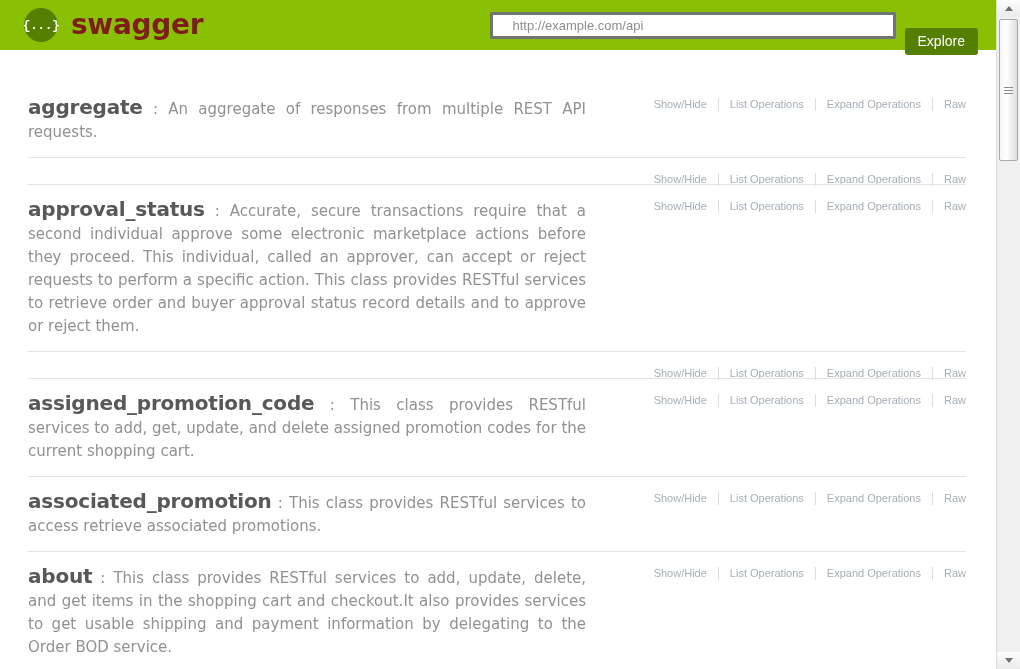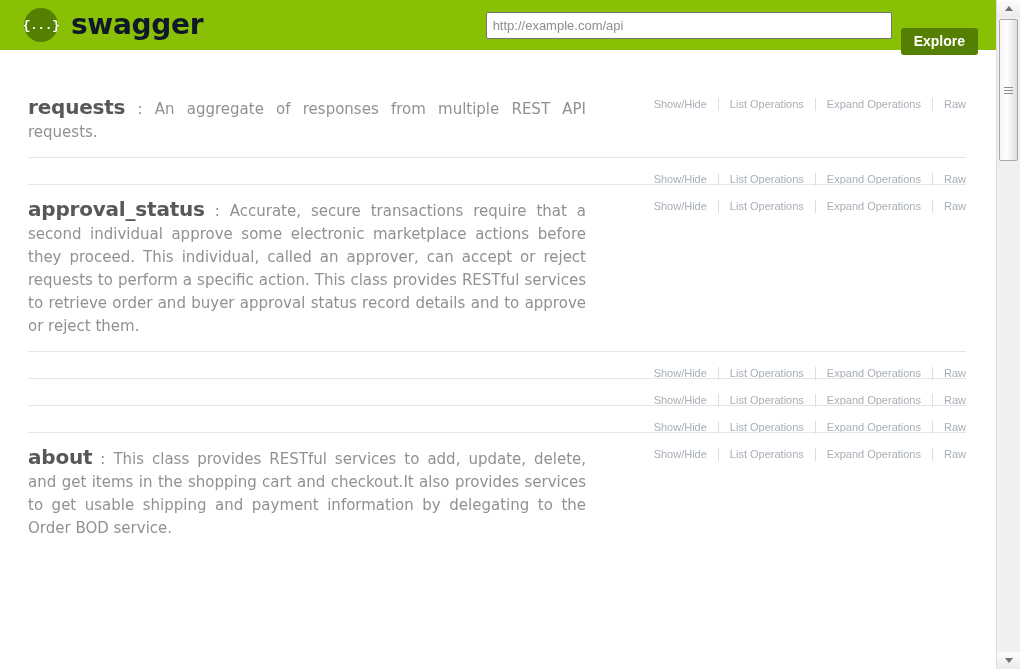--- a/index.html
+++ b/index.html
@@ -57,42 +57,42 @@
     align-items: center;
     justify-content: center;
     font-family: "Liberation Mono", monospace;
     font-size: 13px;
     font-weight: bold;
     letter-spacing: -0.5px;
     line-height: 1;
   }
   .brand-name {
     margin-left: 13px;
-    color: #0f172a;
+    color: #7f1d1d;
     font-size: 28px;
     font-weight: bold;
     letter-spacing: -0.3px;
     line-height: 1;
     font-family: "DejaVu Sans", sans-serif;
   }
 
   .api-selector {
     position: absolute;
     right: 18px;
     top: 0;
     height: 50px;
     display: flex;
     align-items: center;
   }
   .input-baseurl {
     width: 406px;
     height: 27px;
     box-sizing: border-box;
-    padding: 2px 6px;
-    border: 1px solid #737373;
+    padding: 2px 20px;
+    border: 3px solid #737373;
     border-radius: 2px;
     background: #ffffff;
     font-family: "Liberation Sans", sans-serif;
     font-size: 13px;
     color: #333333;
     outline: none;
   }
   .input-baseurl::placeholder {
     color: #8e8e8e;
     opacity: 1;
@@ -101,21 +101,21 @@
     margin-left: 9px;
     height: 27px;
     padding: 0 13px;
     box-sizing: border-box;
     border: 0;
     border-radius: 3px;
     background: #547f00;
     color: #ffffff;
     font-family: "Liberation Sans", sans-serif;
     font-size: 14px;
-    font-weight: bold;
+    font-weight: normal;
     cursor: pointer;
     line-height: 27px;
     margin-top: 33px;
   }
 
   
   .swagger-ui-wrap {
     padding: 0 30px 0 28px;
   }
   .resource-list {
@@ -265,21 +265,21 @@
 
       <div class="api-selector">
         <input class="input-baseurl" type="text" placeholder="http://example.com/api" style="">
         <button class="explore-button">Explore</button>
       </div>
     </div>
 
     <div class="swagger-ui-wrap">
       <ul class="resource-list" id="resource-list">
           <li class="resource">
-            <h2 class="resource-heading"><a class="resource-name">requests</a><span class="resource-colon"> : </span><span class="resource-desc">An aggregate of responses from multiple REST API requests.</span></h2>
+            <h2 class="resource-heading"><a class="resource-name">aggregate</a><span class="resource-colon"> : </span><span class="resource-desc">An aggregate of responses from multiple REST API requests.</span></h2>
             <ul class="options">
               <li>
                 <a>Show/Hide</a>
               </li>
               <li>
                 <a>List Operations</a>
               </li>
               <li>
                 <a>Expand Operations</a>
               </li>
@@ -331,36 +331,38 @@
               </li>
               <li>
                 <a>Expand Operations</a>
               </li>
               <li>
                 <a>Raw</a>
               </li>
             </ul>
           </li>
           <li class="resource">
-            <ul class="options">
-              <li>
-                <a>Show/Hide</a>
-              </li>
-              <li>
-                <a>List Operations</a>
-              </li>
-              <li>
-                <a>Expand Operations</a>
-              </li>
-              <li>
-                <a>Raw</a>
-              </li>
-            </ul>
-          </li>
-          <li class="resource">
+            <h2 class="resource-heading"><a class="resource-name">assigned_promotion_code</a><span class="resource-colon"> : </span><span class="resource-desc">This class provides RESTful services to add, get, update, and delete assigned promotion codes for the current shopping cart.</span></h2>
+            <ul class="options">
+              <li>
+                <a>Show/Hide</a>
+              </li>
+              <li>
+                <a>List Operations</a>
+              </li>
+              <li>
+                <a>Expand Operations</a>
+              </li>
+              <li>
+                <a>Raw</a>
+              </li>
+            </ul>
+          </li>
+          <li class="resource">
+            <h2 class="resource-heading"><a class="resource-name">associated_promotion</a><span class="resource-colon"> : </span><span class="resource-desc">This class provides RESTful services to access retrieve associated promotions.</span></h2>
             <ul class="options">
               <li>
                 <a>Show/Hide</a>
               </li>
               <li>
                 <a>List Operations</a>
               </li>
               <li>
                 <a>Expand Operations</a>
               </li>

